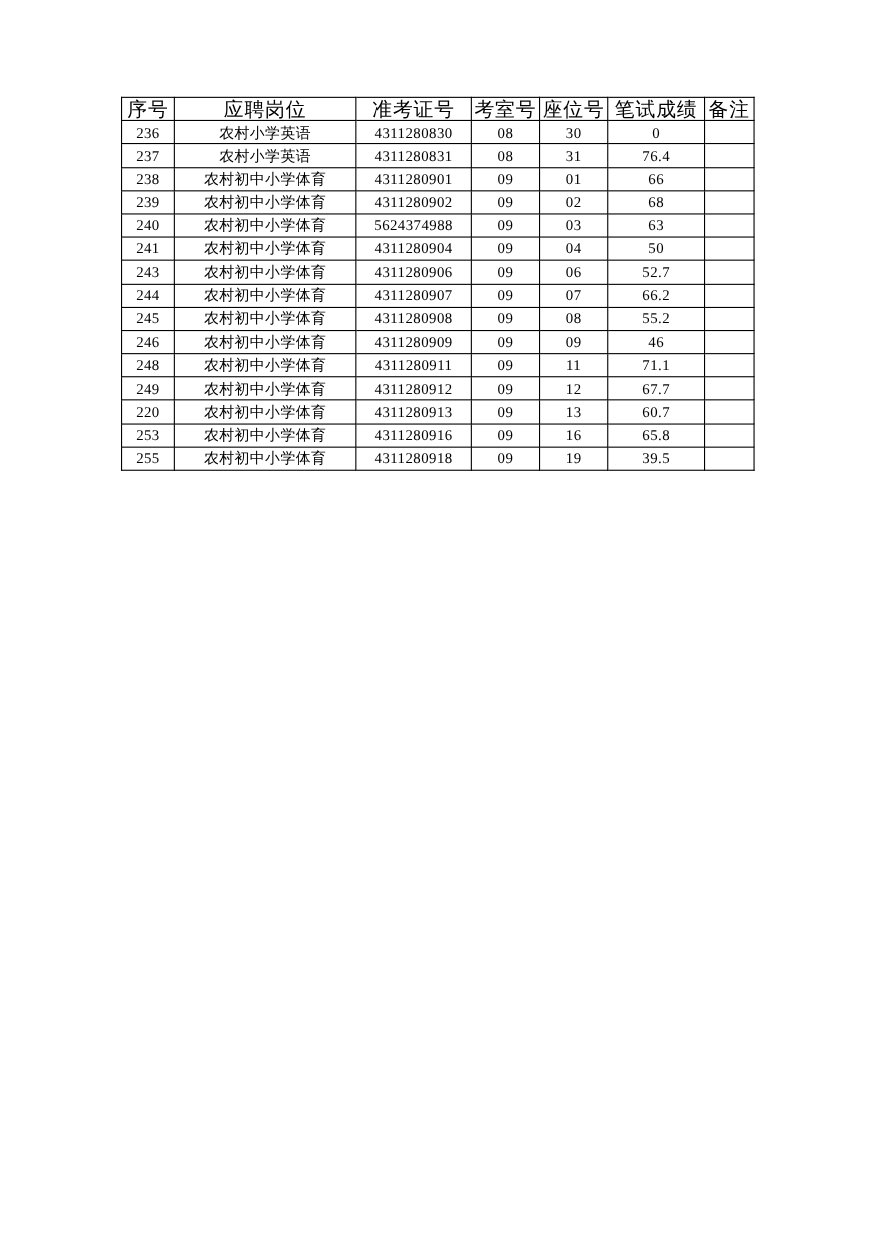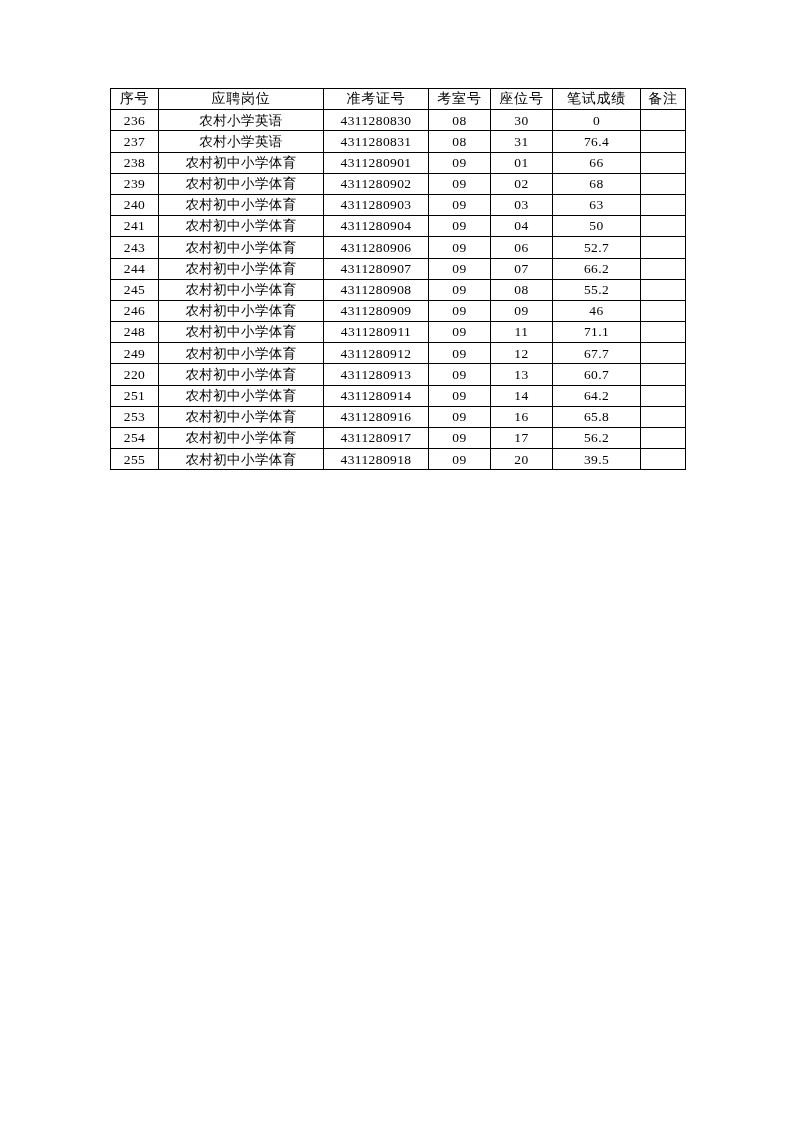--- a/index.html
+++ b/index.html
@@ -40,21 +40,21 @@
     vertical-align: middle;
     font-weight: normal;
     font-size: 13.5px;
     line-height: 1;
     height: 20.2px;
     padding: 0;
     white-space: nowrap;
     letter-spacing: 0.4px;
   }
   table.score-table thead td {
-    font-size: 14px;
+    font-size: 18px;
     letter-spacing: 0.8px;
   }
   
   col.c-seq    { width: 48px; }
   col.c-post   { width: 165px; }
   col.c-admit  { width: 105px; }
   col.c-room   { width: 62px; }
   col.c-seat   { width: 62px; }
   col.c-score  { width: 88px; }
   col.c-note   { width: 45px; }
@@ -123,21 +123,21 @@
             <td>农村初中小学体育</td>
             <td class="num">4311280902</td>
             <td class="num">09</td>
             <td class="num">02</td>
             <td class="num">68</td>
             <td class="num"></td>
           </tr>
           <tr>
             <td class="num">240</td>
             <td>农村初中小学体育</td>
-            <td class="num">4311280903</td>
+            <td class="num">5624374988</td>
             <td class="num">09</td>
             <td class="num">03</td>
             <td class="num">63</td>
             <td class="num"></td>
           </tr>
           <tr>
             <td class="num">241</td>
             <td>农村初中小学体育</td>
             <td class="num">4311280904</td>
             <td class="num">09</td>
@@ -202,51 +202,33 @@
           <tr>
             <td class="num">220</td>
             <td>农村初中小学体育</td>
             <td class="num">4311280913</td>
             <td class="num">09</td>
             <td class="num">13</td>
             <td class="num">60.7</td>
             <td class="num"></td>
           </tr>
           <tr>
-            <td class="num">251</td>
-            <td>农村初中小学体育</td>
-            <td class="num">4311280914</td>
-            <td class="num">09</td>
-            <td class="num">14</td>
-            <td class="num">64.2</td>
-            <td class="num"></td>
-          </tr>
-          <tr>
             <td class="num">253</td>
             <td>农村初中小学体育</td>
             <td class="num">4311280916</td>
             <td class="num">09</td>
             <td class="num">16</td>
             <td class="num">65.8</td>
             <td class="num"></td>
           </tr>
           <tr>
-            <td class="num">254</td>
-            <td>农村初中小学体育</td>
-            <td class="num">4311280917</td>
-            <td class="num">09</td>
-            <td class="num">17</td>
-            <td class="num">56.2</td>
-            <td class="num"></td>
-          </tr>
-          <tr>
             <td class="num">255</td>
             <td>农村初中小学体育</td>
             <td class="num">4311280918</td>
             <td class="num">09</td>
-            <td class="num">20</td>
+            <td class="num">19</td>
             <td class="num">39.5</td>
             <td class="num"></td>
           </tr>
         </tbody>
     </table>
   </div>
 </div>
 
 </body></html>

